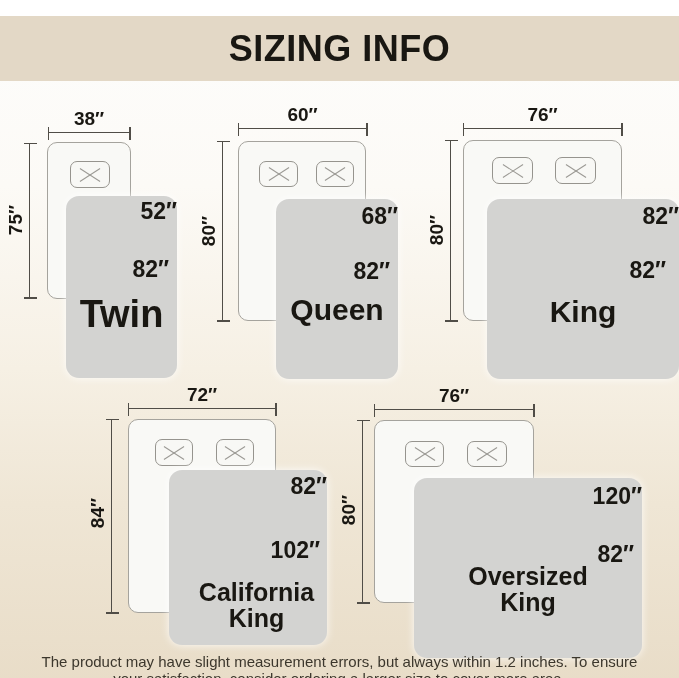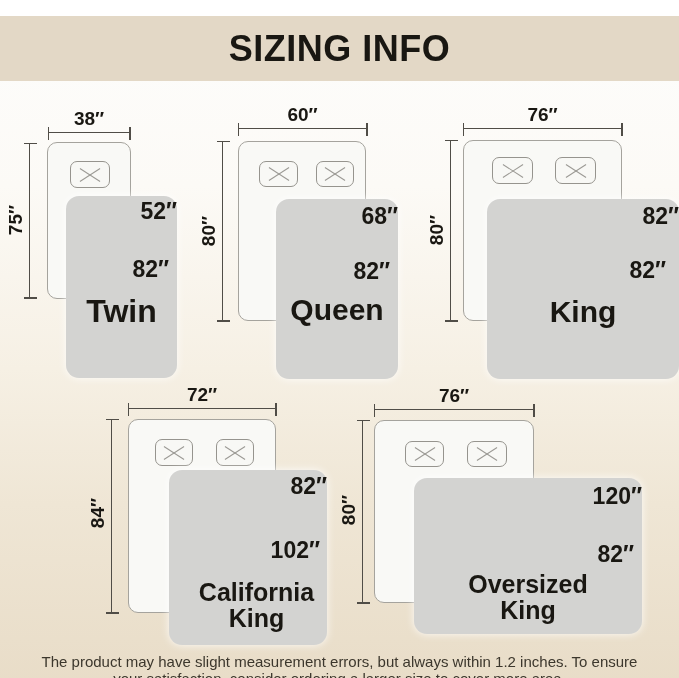--- a/index.html
+++ b/index.html
@@ -82,21 +82,21 @@
   
   .b-twin .wdim       { left:48px;  top:116px; width:82px; }
   .b-twin .wdim-label { left:38px;  top:92px;  width:102px; }
   .b-twin .hdim       { left:29px;  top:127px; height:155px; }
   .b-twin .hdim-label { left:16px;  top:204px; }
   .b-twin .bed        { left:47px;  top:126px; width:84px;  height:157px; }
   .b-twin .p1         { left:22px;  top:18px;  width:40px;  height:27px; }
   .b-twin .blanket    { left:66px;  top:180px; width:111px; height:182px; }
   .b-twin .bw         { top:2px; }
   .b-twin .bh         { right:8px;  top:60px; }
-  .b-twin .bname      { top:99px;   font-size:32px; }
+  .b-twin .bname      { top:99px;   font-size:38px; }
 
   
   .b-queen .wdim       { left:238px; top:112px; width:129px; }
   .b-queen .wdim-label { left:238px; top:88px;  width:129px; }
   .b-queen .hdim       { left:222px; top:125px; height:180px; }
   .b-queen .hdim-label { left:209px; top:215px; }
   .b-queen .bed        { left:238px; top:125px; width:128px; height:180px; }
   .b-queen .p1         { left:20px;  top:19px;  width:39px;  height:26px; }
   .b-queen .p2         { left:77px;  top:19px;  width:38px;  height:26px; }
   .b-queen .blanket    { left:276px; top:183px; width:122px; height:180px; }
@@ -132,24 +132,24 @@
   .b-calking .bname span { display:inline-block; max-width:140px; }
 
   
   .b-oversized .wdim       { left:374px; top:393px; width:160px; }
   .b-oversized .wdim-label { left:374px; top:369px; width:160px; }
   .b-oversized .hdim       { left:362px; top:404px; height:183px; }
   .b-oversized .hdim-label { left:349px; top:494px; }
   .b-oversized .bed        { left:374px; top:404px; width:160px; height:183px; }
   .b-oversized .p1         { left:30px;  top:20px;  width:39px;  height:26px; }
   .b-oversized .p2         { left:92px;  top:20px;  width:40px;  height:26px; }
-  .b-oversized .blanket    { left:414px; top:462px; width:228px; height:156px; }
+  .b-oversized .blanket    { left:414px; top:462px; width:228px; height:180px; }
   .b-oversized .bw         { top:5px; }
   .b-oversized .bh         { right:8px;  top:63px; }
-  .b-oversized .bname      { top:94px;   font-size:25px; }
+  .b-oversized .bname      { top:86px;   font-size:25px; }
   .b-oversized .bname span { display:inline-block; max-width:175px; }
 
   
   .disclaimer {
     position:absolute; left:0; right:0; top:638px;
     text-align:center; padding:0 26px;
     font-size:15px; line-height:1.13;
     color:var(--disclaimer_text,#3c372d);
   }
 </style>

